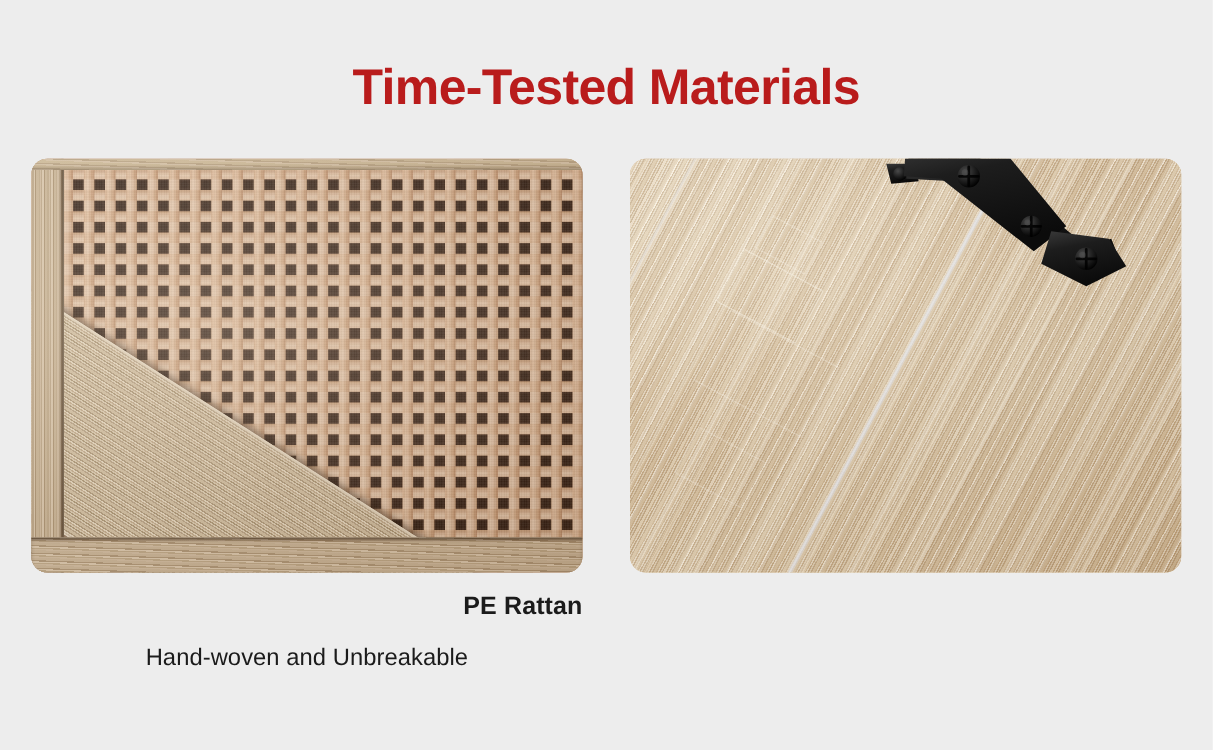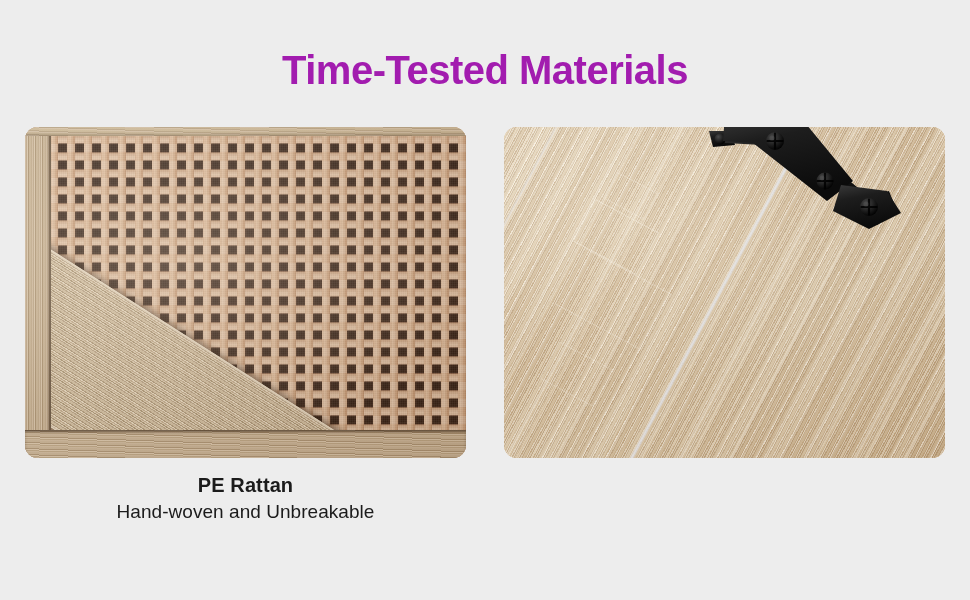--- a/index.html
+++ b/index.html
@@ -25,21 +25,21 @@
   
   .title {
     position: absolute;
     top: 48px;
     left: 0;
     width: 970px;
     text-align: center;
     font-size: 40px;
     font-weight: bold;
     letter-spacing: -0.5px;
-    color: #a21caf;
+    color: #b91c1c;
     font-family: "Liberation Sans", sans-serif;
   }
 
   
   .panels {
     position: absolute;
     top: 127px;
     left: 25px;
     width: 920px;
     height: 331px;
@@ -354,27 +354,28 @@
   .caption {
     width: 441px;
     text-align: center;
     color: #1b1b1b;
   }
   .caption-title {
     font-size: 20px;
     font-weight: bold;
     line-height: 26px;
     letter-spacing: .1px;
+    text-align: right;
   }
   .caption-sub {
     font-size: 19px;
     font-weight: normal;
     line-height: 26px;
     letter-spacing: .05px;
-    margin-top: 1px;
+    margin-top: 16px;
   }
   .caption-sub span { display: block; }
 </style>
 </head>
 <body>
 
 <div class="page">
 
   <div class="title">Time-Tested Materials</div>
 

